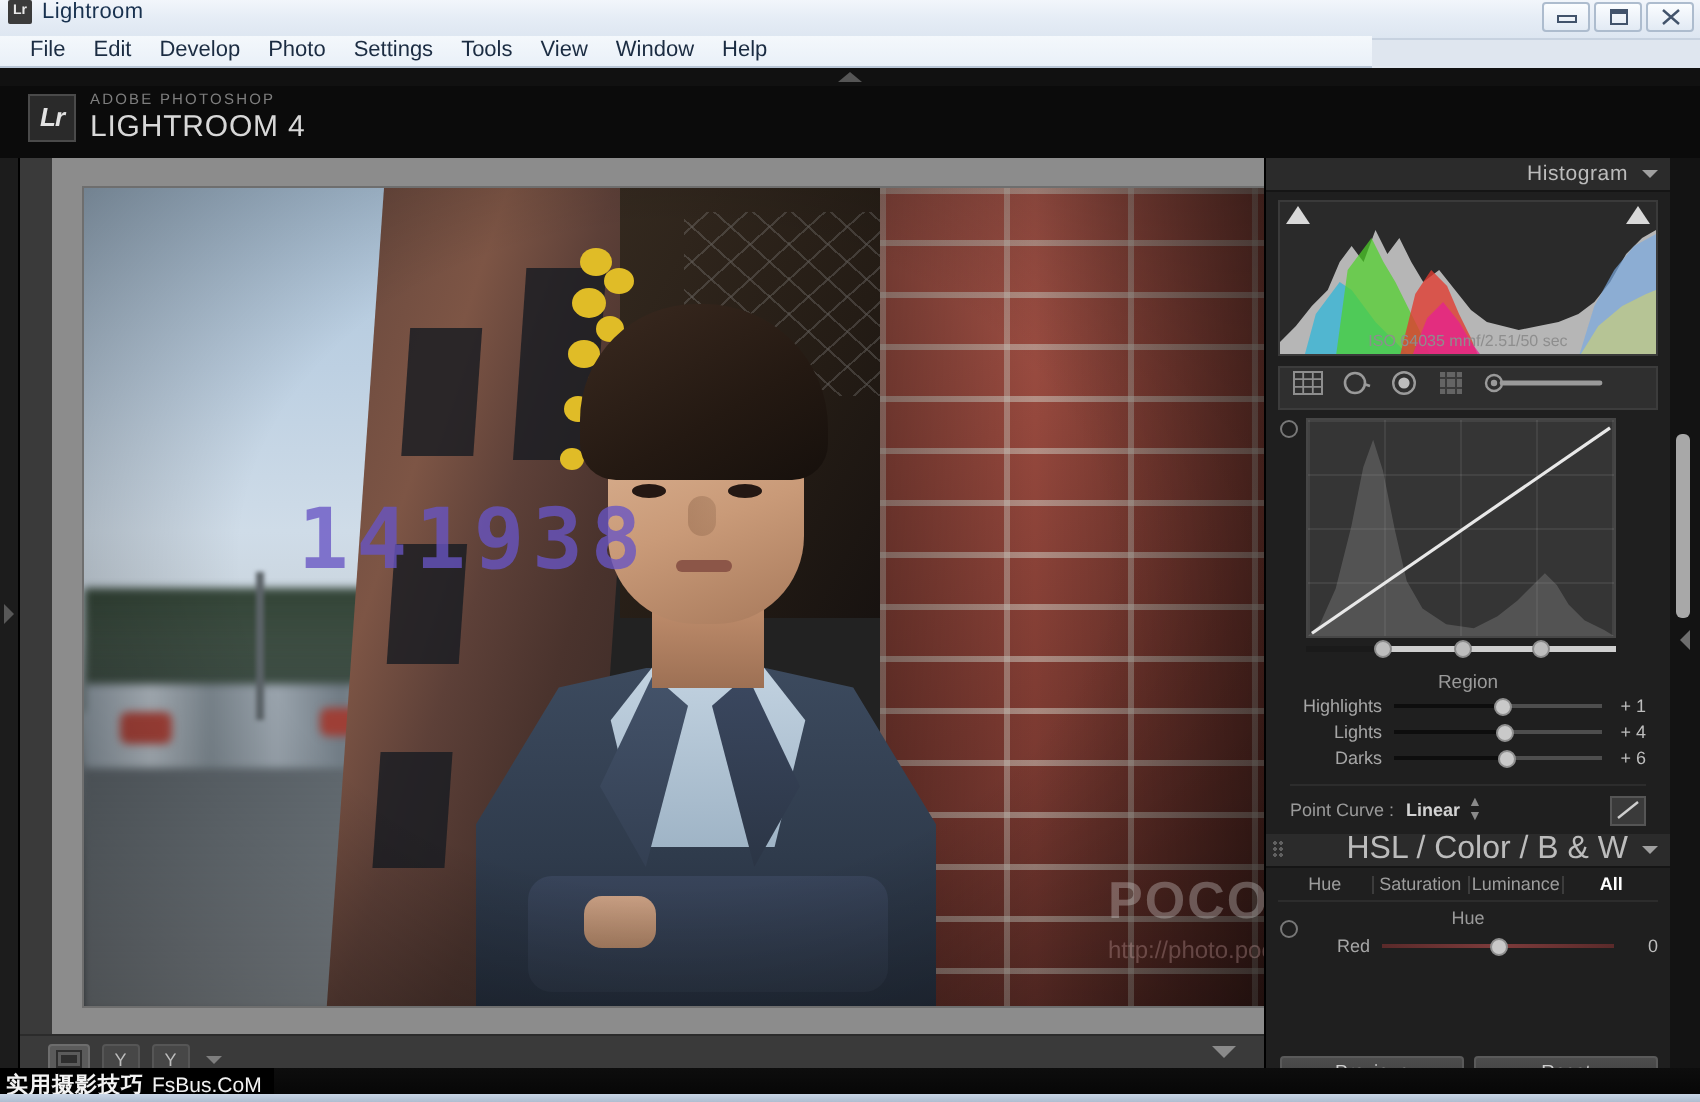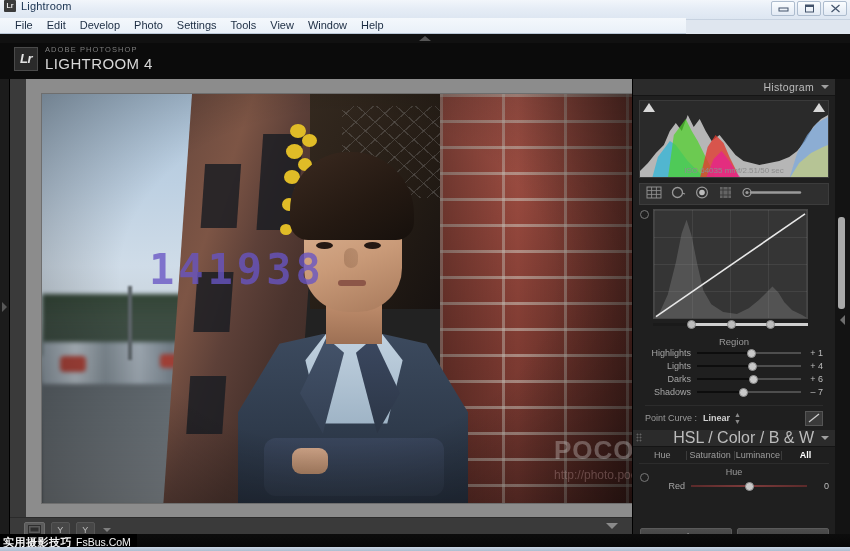--- a/index.html
+++ b/index.html
@@ -680,29 +680,20 @@
           <div class="slider-row">
             <div class="sl-label">Darks</div>
             <div class="sl-track">
               <div class="sl-rail"></div>
                 <div class="sl-rail-lit" style="width:54%;"></div>
               <div class="sl-knob" style="left:54%;"></div>
             </div>
             <div class="sl-val">+ 6</div>
           </div>
 
-          <div class="slider-row">
-            <div class="sl-label">Shadows</div>
-            <div class="sl-track">
-              <div class="sl-rail"></div>
-                <div class="sl-rail-lit" style="width:44%;"></div>
-              <div class="sl-knob" style="left:44%;"></div>
-            </div>
-            <div class="sl-val">– 7</div>
-          </div>
 
           <div class="pointcurve-row">
             <span class="pc-label">Point Curve :</span>
             <span class="pc-value">Linear</span>
             <span class="pc-arrows">▲<br>▼</span>
             <span class="pc-edit">
               <svg width="12" height="10">
                   <path d="M1 9 L11 1" stroke="#cfcfcf" stroke-width="1.2" fill="none"></path>
                 </svg>
             </span>

